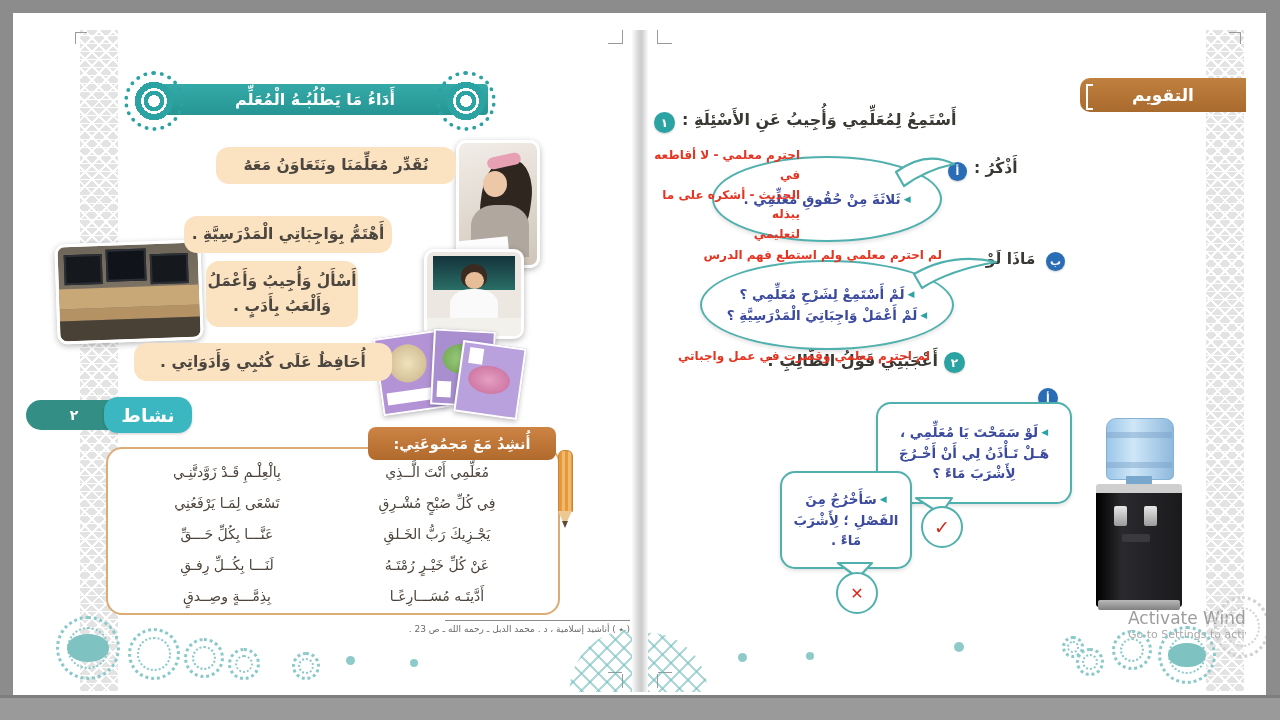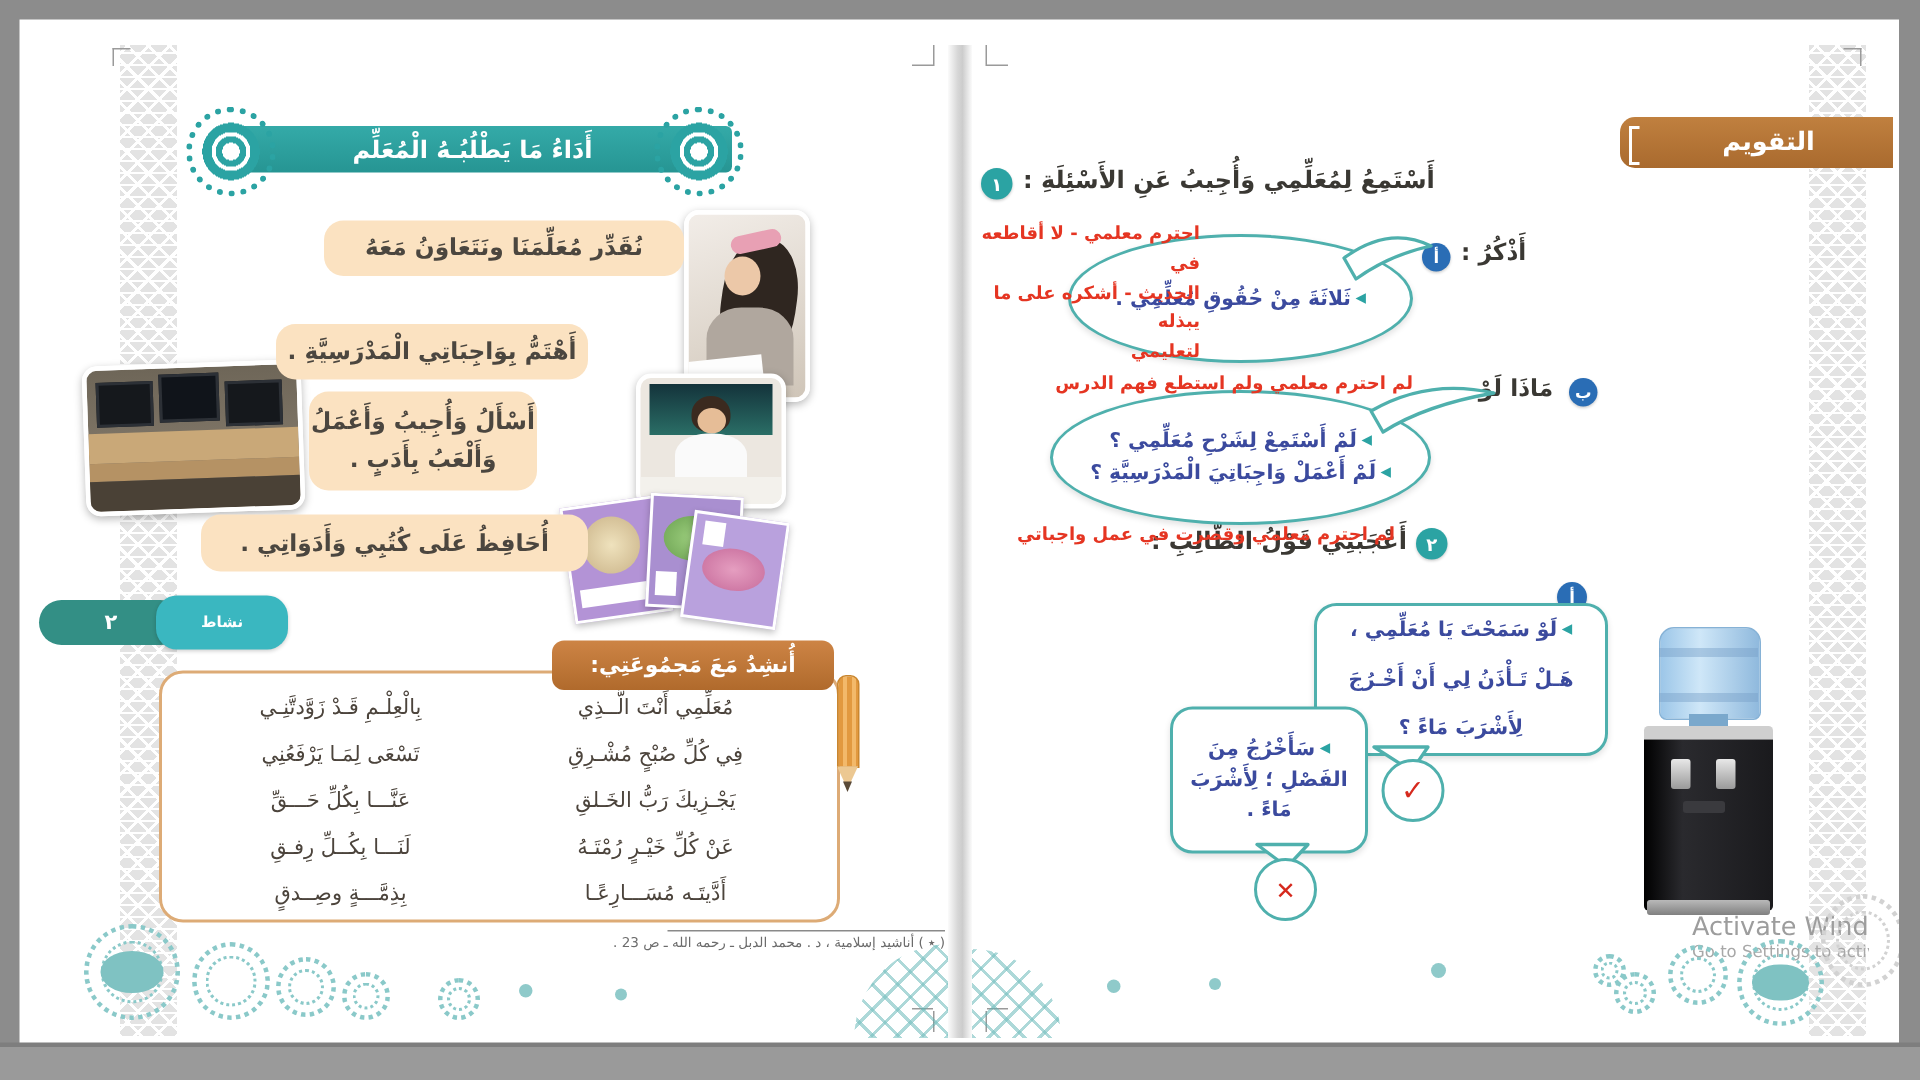--- a/index.html
+++ b/index.html
@@ -29,21 +29,21 @@
   .banner-flower{border-radius:50%;border:4px dotted #2ba3a3;z-index:4;
     background:radial-gradient(circle,#ffffff 0 16%,#2ba3a3 16% 28%,#ffffff 28% 35%,#2ba3a3 35% 52%,rgba(255,255,255,.0) 52%);}
   .peach-box{background:#fbe2c1;border-radius:13px;display:flex;flex-direction:column;
     align-items:center;justify-content:center;font-weight:bold;color:#4b463f;
     font-size:15.5px;z-index:3;direction:rtl;text-align:center;line-height:1.6;}
   .photo{border:3px solid #fff;border-radius:10px;box-shadow:0 2px 6px rgba(0,0,0,.28);
     overflow:hidden;z-index:2;}
   .badge-dark{background:#338f85;border-radius:15px;z-index:3;display:flex;align-items:center;
     justify-content:center;color:#fff;font-weight:bold;font-size:14px;}
   .badge-bright{background:#3ab7c0;border-radius:14px;z-index:4;display:flex;align-items:center;
-    justify-content:center;color:#fff;font-weight:bold;font-size:10px;box-shadow:0 1px 3px rgba(0,0,0,.2);}
+    justify-content:center;color:#fff;font-weight:bold;font-size:19px;box-shadow:0 1px 3px rgba(0,0,0,.2);}
   .poem-box{background:#fff;border:2px solid #ddab76;border-radius:16px;z-index:2;}
   .poem-header{background:linear-gradient(180deg,#cd8445,#b06a2c);border-radius:8px;z-index:4;
     display:flex;align-items:center;justify-content:center;color:#fff;font-weight:bold;font-size:14.5px;direction:rtl;}
   .poem-rows{display:flex;flex-direction:column;justify-content:space-between;direction:rtl;z-index:3;}
   .poem-row{display:flex;direction:rtl;}
   .poem-cell{width:50%;text-align:center;font-weight:normal;color:#4c443c;font-size:14px;white-space:nowrap;}
   .footnote{color:#6b6b6b;font-size:9px;direction:rtl;text-align:right;z-index:2;}
   .rule{background:#8a8a8a;z-index:2;}
 
   
@@ -57,21 +57,21 @@
   .corner-pat{z-index:2;opacity:.85;
     background-image:
       repeating-linear-gradient(45deg,rgba(95,181,181,.6) 0 2px,transparent 2px 12px),
       repeating-linear-gradient(-45deg,rgba(95,181,181,.6) 0 2px,transparent 2px 12px);}
   .fan-right{clip-path:circle(78% at 100% 100%);}
   .fan-left{clip-path:circle(78% at 0% 100%);}
 
   
   .eval-banner{background:linear-gradient(180deg,#c0803f,#a96a2e);border-radius:10px 0 0 10px;
     display:flex;align-items:center;justify-content:center;color:#fff;font-weight:bold;
-    font-size:17px;z-index:3;padding-left:16px;}
+    font-size:17px;z-index:3;}
   .bracket{border-left:2px solid #fff;border-top:2px solid #fff;border-bottom:2px solid #fff;z-index:4;}
   .circle-num{border-radius:50%;color:#fff;font-weight:bold;display:flex;align-items:center;
     justify-content:center;z-index:4;box-shadow:0 1px 2px rgba(0,0,0,.2);}
   .teal-c{background:#2ba3a3;font-size:12px;}
   .blue-c{background:#2a6db5;font-size:11px;}
   .q-text{font-weight:bold;color:#3a3833;white-space:nowrap;direction:rtl;z-index:3;}
   .red-note{color:#e53522;font-weight:bold;font-size:12px;direction:rtl;z-index:6;line-height:1.65;}
   .bubble{border:2.5px solid #4fb0ad;background:#fff;color:#3b4a9e;font-weight:bold;direction:rtl;
     z-index:4;box-shadow:0 2px 4px rgba(0,0,0,.12);}
   .ellipseb{border-radius:50%;display:flex;flex-direction:column;align-items:center;justify-content:center;}
@@ -280,21 +280,21 @@
   <div class="abs circle-num teal-c" style="left:944px;top:352px;width:21px;height:21px;">
     <span>٢</span>
   </div>
   <div class="abs q-text" style="left:778px;top:351px;width:160px;text-align:right;font-size:16px;">
     <span>أَعْجَبَنِي قَوْلُ الطَّالِبِ :</span>
   </div>
   <div class="abs circle-num blue-c" style="left:1038px;top:388px;width:20px;height:20px;">
     <span>أ</span>
   </div>
 
-  <div class="abs bubble rectb" style="left:876px;top:402px;width:192px;height:98px;gap:12px;">
+  <div class="abs bubble rectb" style="left:876px;top:402px;width:192px;height:98px;">
     <div class="bline"><span class="marker">◀</span><span>لَوْ سَمَحْتَ يَا مُعَلِّمِي ،</span></div>
     <div class="bline"><span>هَـلْ تَـأْذَنُ لِي أَنْ أَخْـرُجَ</span></div>
     <div class="bline"><span>لِأَشْرَبَ مَاءً ؟</span></div>
   </div>
   <div class="abs mark-circle" style="left:921px;top:506px;width:38px;height:38px;">
     <span class="check">✓</span>
   </div>
 
   <div class="abs bubble rectb" style="left:780px;top:471px;width:128px;height:94px;">
     <div class="bline"><span class="marker">◀</span><span>سَأَخْرُجُ مِنَ</span></div>

